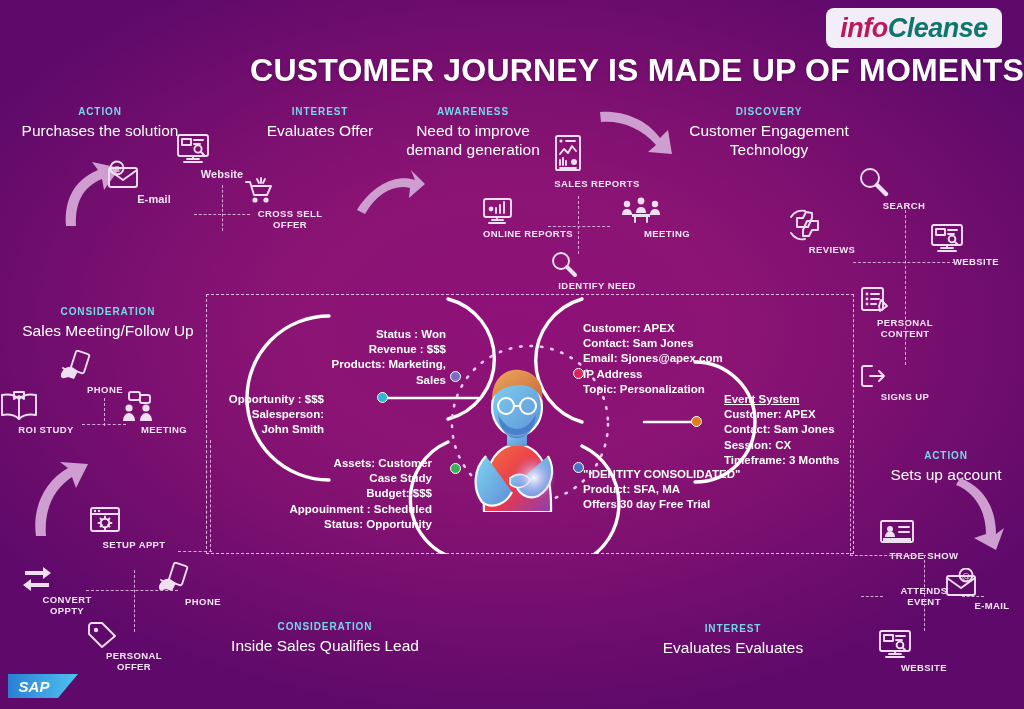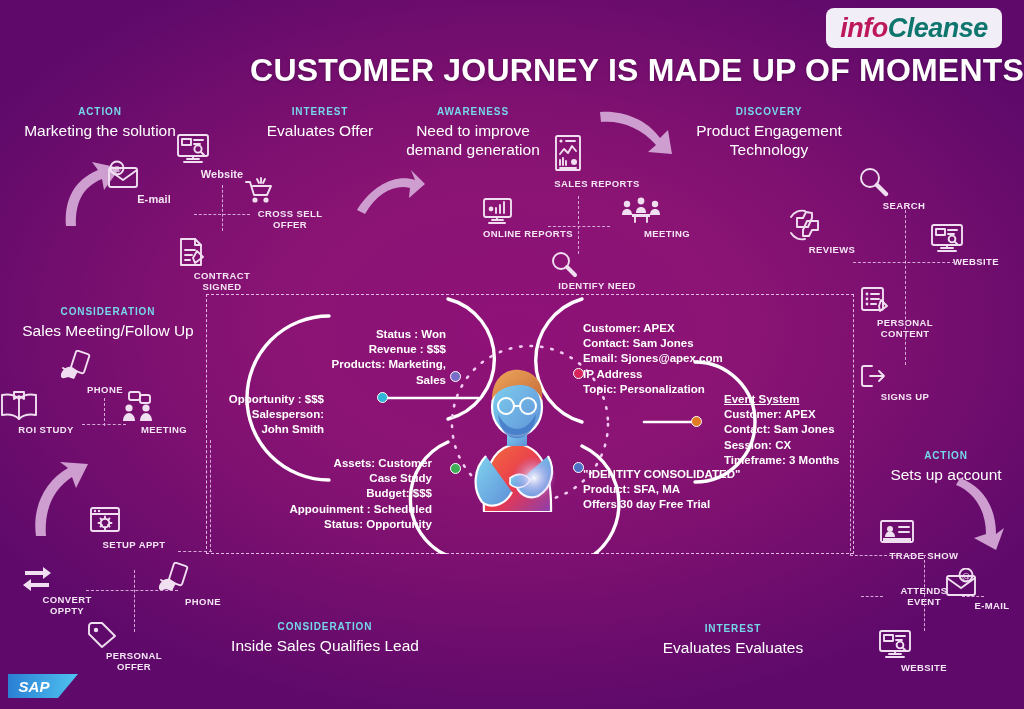--- a/index.html
+++ b/index.html
@@ -100,37 +100,37 @@
 
   <div id="logo" class="abs">
     <span class="lg-info">info</span>
       <span class="lg-clean">Cleanse</span>
   </div>
 
   <div id="title" class="abs">CUSTOMER JOURNEY IS MADE UP OF MOMENTS</div>
 
   <div class="stage-label abs" style="left:8px; top:106px; width:184px;">
     <div class="sl-head">ACTION</div>
-    <div class="sl-sub">Marketing the solution</div>
+    <div class="sl-sub">Purchases the solution</div>
   </div>
 
   <div class="stage-label abs" style="left:232px; top:106px; width:176px;">
     <div class="sl-head">INTEREST</div>
     <div class="sl-sub">Evaluates Offer</div>
   </div>
 
   <div class="stage-label abs" style="left:382px; top:106px; width:182px;">
     <div class="sl-head">AWARENESS</div>
     <div class="sl-sub">Need to improve</div>
     <div class="sl-sub">demand generation</div>
   </div>
 
   <div class="stage-label abs" style="left:672px; top:106px; width:194px;">
     <div class="sl-head">DISCOVERY</div>
-    <div class="sl-sub">Product Engagement</div>
+    <div class="sl-sub">Customer Engagement</div>
     <div class="sl-sub">Technology</div>
   </div>
 
   <div class="stage-label abs" style="left:5px; top:306px; width:206px;">
     <div class="sl-head">CONSIDERATION</div>
     <div class="sl-sub">Sales Meeting/Follow Up</div>
   </div>
 
   <div class="stage-label abs" style="left:230px; top:621px; width:190px;">
     <div class="sl-head">CONSIDERATION</div>
@@ -192,32 +192,20 @@
           <path class="stroke" d="M13 27 h12 M19 24 v3 M10 30 h18"></path>
           <rect class="stroke" x="8" y="7" width="9" height="6"></rect>
           <path class="stroke" d="M20 8 h9 M20 12 h6"></path>
           <circle class="stroke" cx="24" cy="17" r="3.6"></circle>
           <path class="stroke" d="M27 20 l3 3"></path>
         </svg>
     </span>
     <div class="cap mixed">Website</div>
   </div>
 
-  <div class="node abs" style="left:174px; top:236px;">
-    <span class="ico">
-      <svg width="34" height="32" viewBox="0 0 34 32">
-          <path class="stroke" d="M7 3 h14 l6 6 v20 H7 Z"></path>
-          <path class="stroke" d="M21 3 v6 h6"></path>
-          <path class="stroke" d="M11 14 h10 M11 19 h7 M11 24 h5"></path>
-          <path class="stroke" d="M23 15 l6 6 -8 6 -2-5 Z"></path>
-        </svg>
-    </span>
-    <div class="cap">CONTRACT</div>
-    <div class="cap">SIGNED</div>
-  </div>
 
   <div class="node abs" style="left:242px; top:176px;">
     <span class="ico">
       <svg width="34" height="30" viewBox="0 0 34 30">
           <path class="stroke" d="M4 6 h4 l4 13 h13 l4-9 H11"></path>
           <circle class="fill" cx="13" cy="24" r="2.6"></circle>
           <circle class="fill" cx="24" cy="24" r="2.6"></circle>
           <path class="stroke" d="M19 2 v5 M15 3 l2 4 M23 3 l-2 4"></path>
         </svg>
     </span>

